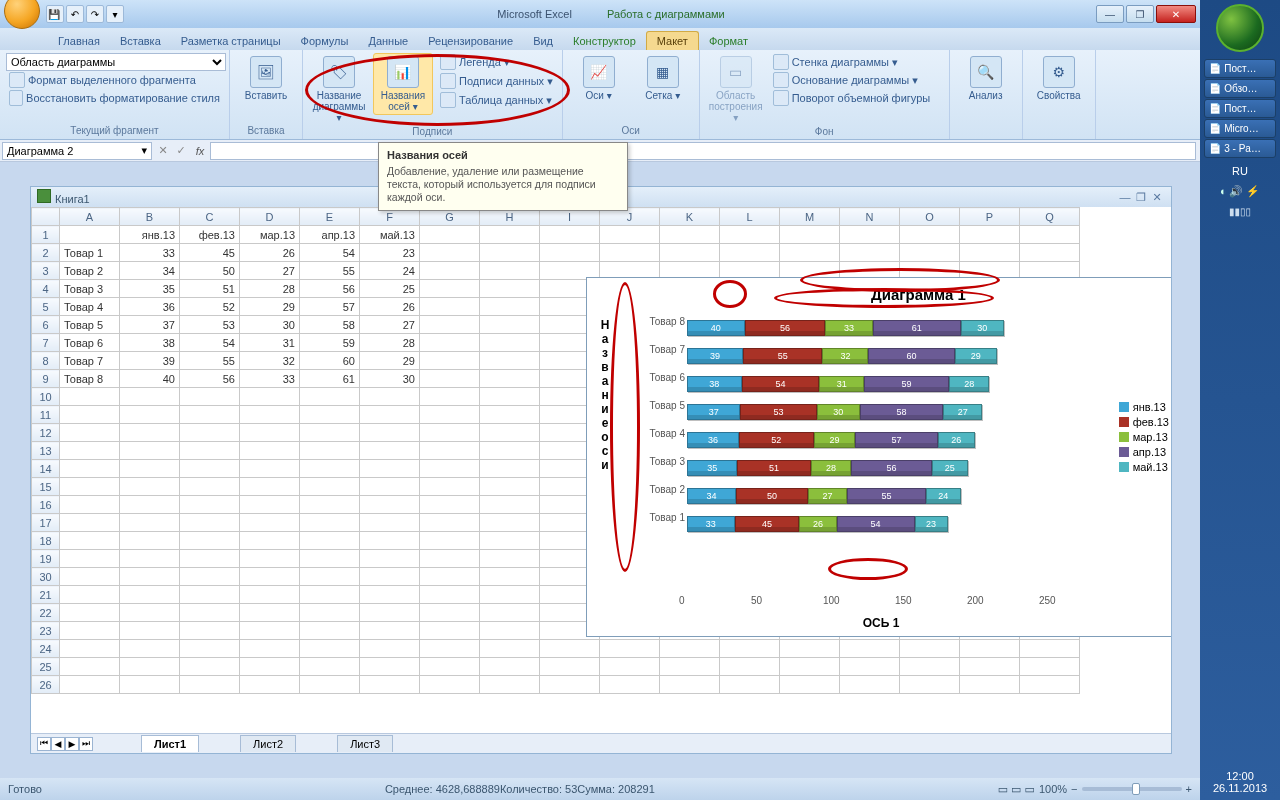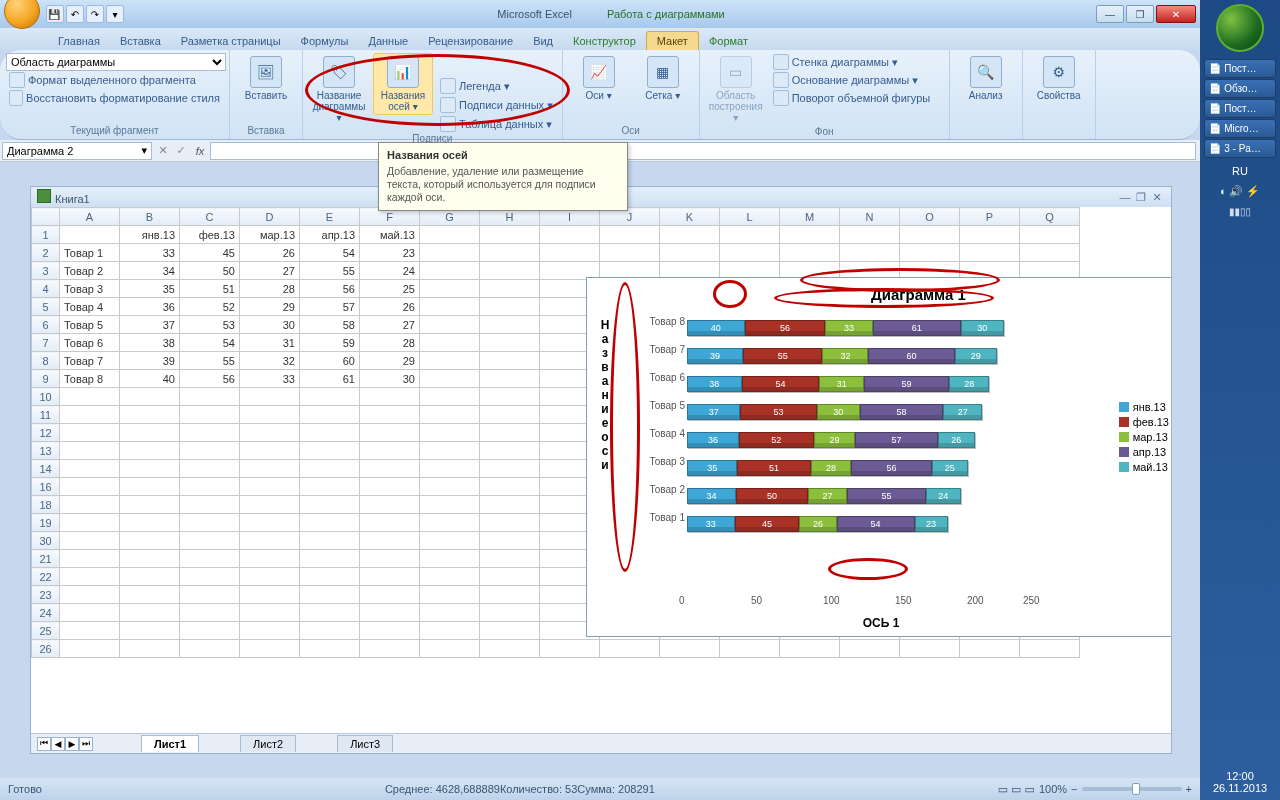--- a/index.html
+++ b/index.html
@@ -15,21 +15,21 @@
 .titlebar .qat button{width:18px;height:18px;border:1px solid #9cb9d9;background:#e6f0fa;border-radius:2px;margin-right:2px;font-size:10px;}
 .titlebar .mid{flex:1;text-align:center;}
 .titlebar .ctx{color:#2a6e2a;display:inline-block;margin-left:20px;padding-left:12px;}
 .titlebar .winbtns{display:flex;gap:2px;}
 .titlebar .winbtns span{display:inline-flex;width:28px;height:18px;border:1px solid #7a9cc0;background:linear-gradient(#e7f1fb,#c6deef);align-items:center;justify-content:center;border-radius:2px;font-size:10px;}
 .titlebar .winbtns .close{background:linear-gradient(#f28b82,#c5221f);color:#fff;border-color:#8a0f0a;width:40px;}
 .tabs{height:22px;background:linear-gradient(#dbe9f7,#c6d9ee);display:flex;align-items:flex-end;padding-left:48px;font-size:11px;}
 .tabs .tab{padding:3px 10px;color:#355c8f;cursor:default;}
 .tabs .tab.ctx{color:#2a7d2a;}
 .tabs .tab.active{background:#f5d98f;border:1px solid #d1aa45;border-bottom:none;border-radius:3px 3px 0 0;color:#59400a;}
-.ribbon{height:90px;background:linear-gradient(#e7f1fb,#d1e3f4);border-bottom:1px solid #9cb9d9;display:flex;font-size:11px;color:#355c8f;border-radius:21px;}
+.ribbon{height:90px;background:linear-gradient(#e7f1fb,#d1e3f4);border-bottom:1px solid #9cb9d9;display:flex;font-size:11px;color:#355c8f;}
 .rgroup{border-right:1px solid #b9ceea;padding:3px 6px;display:flex;flex-direction:column;position:relative;}
 .rgroup .gtitle{text-align:center;font-size:10px;color:#5b789c;margin-top:auto;}
 .rgroup .row{display:flex;align-items:flex-start;gap:4px;}
 .bigbtn{display:flex;flex-direction:column;align-items:center;width:60px;padding:2px;text-align:center;border:1px solid transparent;border-radius:3px;}
 .bigbtn .ico{width:32px;height:32px;background:#d4e6f5;border:1px solid #90aed0;border-radius:3px;margin-bottom:2px;display:flex;align-items:center;justify-content:center;font-size:14px;}
 .bigbtn span.lbl{font-size:10px;line-height:11px;}
 .smallbtn{display:flex;align-items:center;gap:3px;padding:1px 3px;white-space:nowrap;font-size:11px;}
 .smallbtn .sico{width:16px;height:16px;background:#dce9f7;border:1px solid #a0bdd9;border-radius:2px;}
 .ribbon .highlight{background:#ffe8a8;border:1px solid #f2c75c;border-radius:3px;}
 .namebox-row{height:22px;background:#e7eef8;border-bottom:1px solid #b8c8de;display:flex;align-items:center;font-size:11px;}
@@ -128,21 +128,21 @@
     <div class="rgroup">
       <div class="row">
         <div class="bigbtn">
             <div class="ico">🏷</div>
             <span class="lbl">Название диаграммы ▾</span>
           </div>
         <div class="bigbtn highlight">
             <div class="ico">📊</div>
             <span class="lbl">Названия осей ▾</span>
           </div>
-        <div style="display:flex;flex-direction:column;gap:1px;margin-top:24px;">
+        <div style="display:flex;flex-direction:column;gap:1px;">
           <div class="smallbtn">
               <span class="sico"></span>
               <span>Легенда ▾</span>
             </div>
           <div class="smallbtn">
               <span class="sico"></span>
               <span>Подписи данных ▾</span>
             </div>
           <div class="smallbtn">
               <span class="sico"></span>
@@ -520,21 +520,61 @@
               <td></td>
               <td></td>
               <td></td>
               <td></td>
               <td></td>
               <td></td>
               <td></td>
               <td></td>
             </tr>
             <tr>
+              <th class="rowhdr">15</th>
+              <td></td>
+              <td></td>
+              <td></td>
+              <td></td>
+              <td></td>
+              <td></td>
+              <td></td>
+              <td></td>
+              <td></td>
+              <td></td>
+              <td></td>
+              <td></td>
+              <td></td>
+              <td></td>
+              <td></td>
+              <td></td>
+              <td></td>
+            </tr>
+            <tr>
               <th class="rowhdr">16</th>
+              <td></td>
+              <td></td>
+              <td></td>
+              <td></td>
+              <td></td>
+              <td></td>
+              <td></td>
+              <td></td>
+              <td></td>
+              <td></td>
+              <td></td>
+              <td></td>
+              <td></td>
+              <td></td>
+              <td></td>
+              <td></td>
+              <td></td>
+            </tr>
+            <tr>
+              <th class="rowhdr">17</th>
               <td></td>
               <td></td>
               <td></td>
               <td></td>
               <td></td>
               <td></td>
               <td></td>
               <td></td>
               <td></td>
               <td></td>
@@ -769,21 +809,21 @@
           <div class="barrow" style="top: 180px;"><span class="barseg" style="width: 50.4px; background: rgb(63, 167, 214);">35</span><span class="barseg" style="width: 73.44px; background: rgb(169, 50, 38);">51</span><span class="barseg" style="width: 40.32px; background: rgb(139, 191, 60);">28</span><span class="barseg" style="width: 80.64px; background: rgb(107, 91, 149);">56</span><span class="barseg" style="width: 36px; background: rgb(79, 182, 193);">25</span></div>
           <div class="ytick" style="top: 206px;">Товар 2</div>
           <div class="barrow" style="top: 208px;"><span class="barseg" style="width: 48.96px; background: rgb(63, 167, 214);">34</span><span class="barseg" style="width: 72px; background: rgb(169, 50, 38);">50</span><span class="barseg" style="width: 38.88px; background: rgb(139, 191, 60);">27</span><span class="barseg" style="width: 79.2px; background: rgb(107, 91, 149);">55</span><span class="barseg" style="width: 34.56px; background: rgb(79, 182, 193);">24</span></div>
           <div class="ytick" style="top: 234px;">Товар 1</div>
           <div class="barrow" style="top: 236px;"><span class="barseg" style="width: 47.52px; background: rgb(63, 167, 214);">33</span><span class="barseg" style="width: 64.8px; background: rgb(169, 50, 38);">45</span><span class="barseg" style="width: 37.44px; background: rgb(139, 191, 60);">26</span><span class="barseg" style="width: 77.76px; background: rgb(107, 91, 149);">54</span><span class="barseg" style="width: 33.12px; background: rgb(79, 182, 193);">23</span></div>
           <div class="xtick" style="left: 92px;">0</div>
           <div class="xtick" style="left: 164px;">50</div>
           <div class="xtick" style="left: 236px;">100</div>
           <div class="xtick" style="left: 308px;">150</div>
           <div class="xtick" style="left: 380px;">200</div>
-          <div class="xtick" style="left: 436px;">250</div>
+          <div class="xtick" style="left: 452px;">250</div>
         </div>
     </div>
     <div class="sheet-tabs">
       <div class="nav">
           <span>⏮</span>
           <span>◀</span>
           <span>▶</span>
           <span>⏭</span>
         </div>
       <div id="stabs" style="display:flex">

